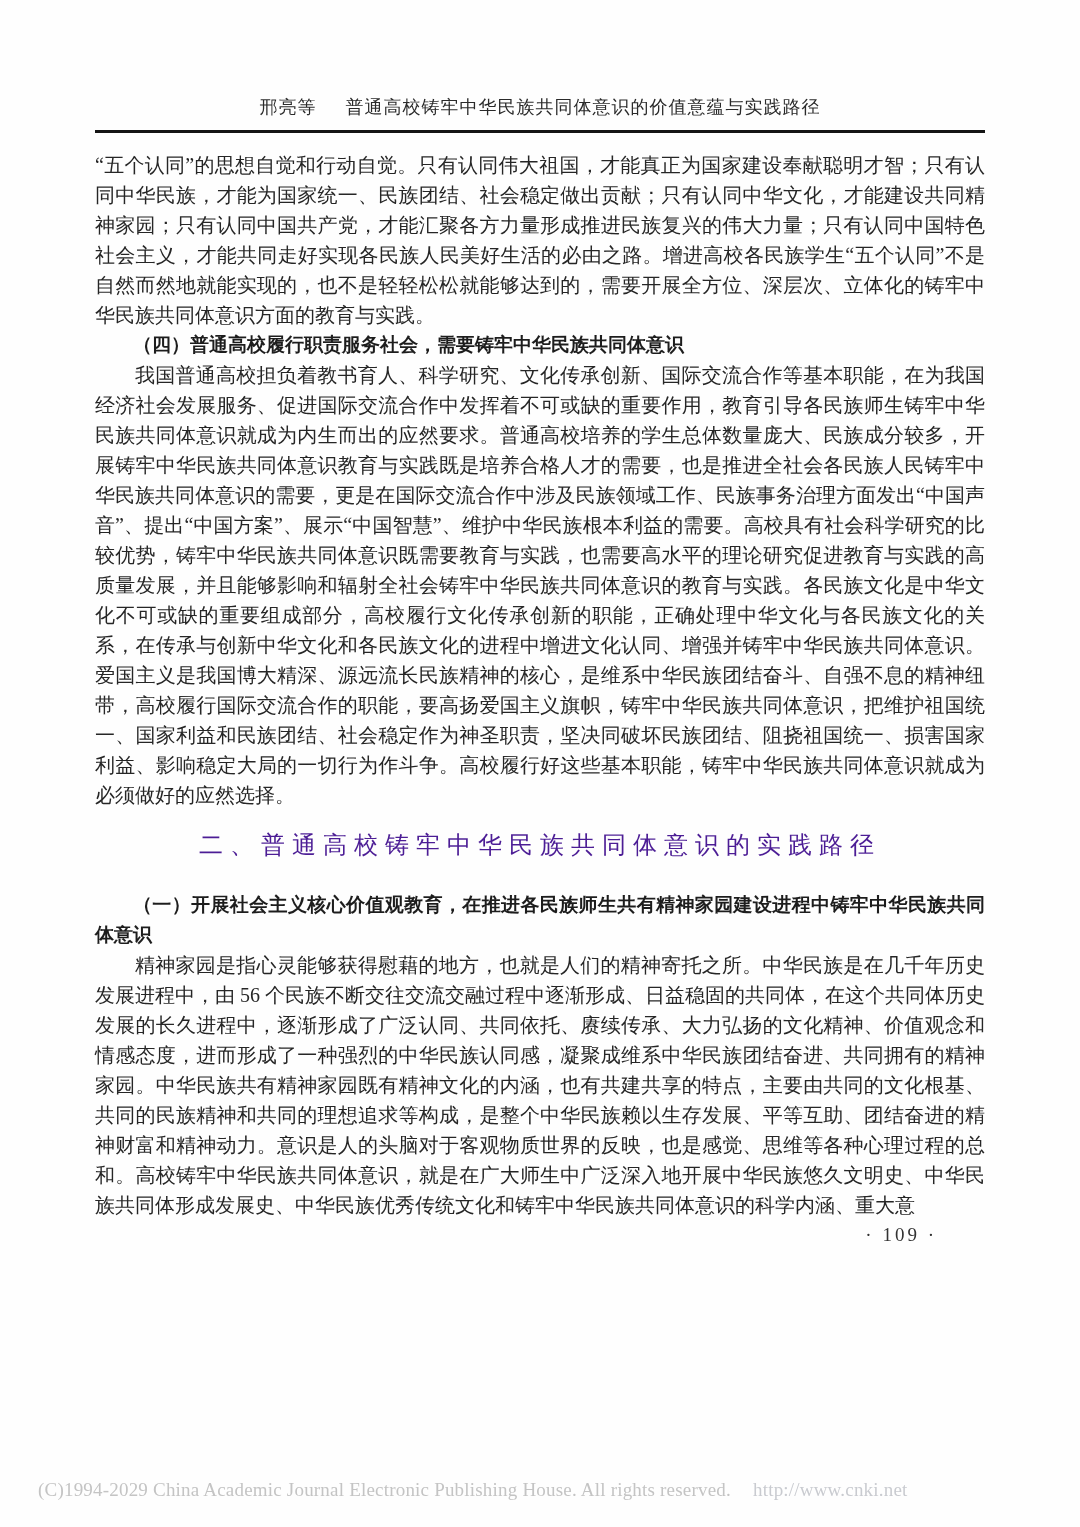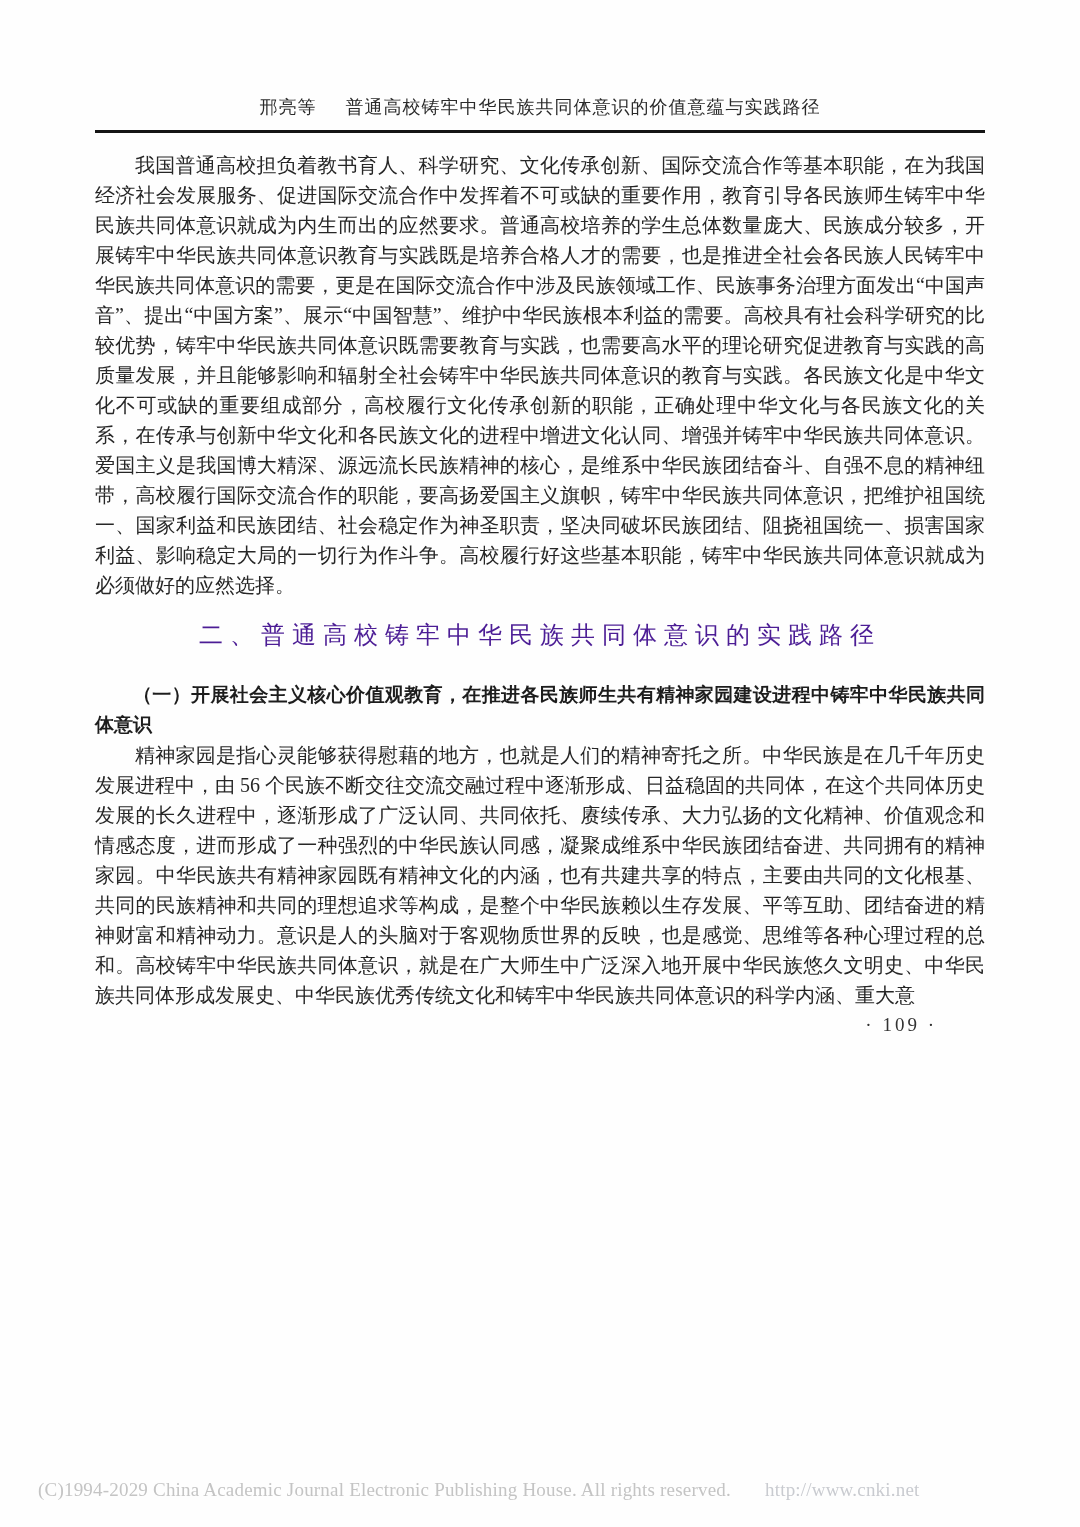--- a/index.html
+++ b/index.html
@@ -83,34 +83,36 @@
     left: 38px;
     bottom: 26px;
     font-size: 19px;
     color: #c4c4c4;
     letter-spacing: 0.2px;
     white-space: nowrap;
   }
   .scan-footer a {
     color: #c9cbd0;
     text-decoration: none;
-    margin-left: 34px;
+    margin-left: 22px;
   }
 </style>
 </head>
 <body>
 
 <div class="page">
 
   <div class="running-head">
     <span class="author">邢亮等</span><span class="title">普通高校铸牢中华民族共同体意识的价值意蕴与实践路径</span>
   </div>
   <div class="head-rule"></div>
 
   <div class="body-col">
+    <p class="para no-indent">“五个认同”的思想自觉和行动自觉。只有认同伟大祖国，才能真正为国家建设奉献聪明才智；只有认同中华民族，才能为国家统一、民族团结、社会稳定做出贡献；只有认同中华文化，才能建设共同精神家园；只有认同中国共产党，才能汇聚各方力量形成推进民族复兴的伟大力量；只有认同中国特色社会主义，才能共同走好实现各民族人民美好生活的必由之路。增进高校各民族学生“五个认同”不是自然而然地就能实现的，也不是轻轻松松就能够达到的，需要开展全方位、深层次、立体化的铸牢中华民族共同体意识方面的教育与实践。</p>
+    <p class="subhead">（四）普通高校履行职责服务社会，需要铸牢中华民族共同体意识</p>
     <p class="para">我国普通高校担负着教书育人、科学研究、文化传承创新、国际交流合作等基本职能，在为我国经济社会发展服务、促进国际交流合作中发挥着不可或缺的重要作用，教育引导各民族师生铸牢中华民族共同体意识就成为内生而出的应然要求。普通高校培养的学生总体数量庞大、民族成分较多，开展铸牢中华民族共同体意识教育与实践既是培养合格人才的需要，也是推进全社会各民族人民铸牢中华民族共同体意识的需要，更是在国际交流合作中涉及民族领域工作、民族事务治理方面发出“中国声音”、提出“中国方案”、展示“中国智慧”、维护中华民族根本利益的需要。高校具有社会科学研究的比较优势，铸牢中华民族共同体意识既需要教育与实践，也需要高水平的理论研究促进教育与实践的高质量发展，并且能够影响和辐射全社会铸牢中华民族共同体意识的教育与实践。各民族文化是中华文化不可或缺的重要组成部分，高校履行文化传承创新的职能，正确处理中华文化与各民族文化的关系，在传承与创新中华文化和各民族文化的进程中增进文化认同、增强并铸牢中华民族共同体意识。爱国主义是我国博大精深、源远流长民族精神的核心，是维系中华民族团结奋斗、自强不息的精神纽带，高校履行国际交流合作的职能，要高扬爱国主义旗帜，铸牢中华民族共同体意识，把维护祖国统一、国家利益和民族团结、社会稳定作为神圣职责，坚决同破坏民族团结、阻挠祖国统一、损害国家利益、影响稳定大局的一切行为作斗争。高校履行好这些基本职能，铸牢中华民族共同体意识就成为必须做好的应然选择。</p>
     <h2 class="section-title">二、普通高校铸牢中华民族共同体意识的实践路径</h2>
     <p class="subhead">（一）开展社会主义核心价值观教育，在推进各民族师生共有精神家园建设进程中铸牢中华民族共同体意识</p>
     <p class="para">精神家园是指心灵能够获得慰藉的地方，也就是人们的精神寄托之所。中华民族是在几千年历史发展进程中，由 56 个民族不断交往交流交融过程中逐渐形成、日益稳固的共同体，在这个共同体历史发展的长久进程中，逐渐形成了广泛认同、共同依托、赓续传承、大力弘扬的文化精神、价值观念和情感态度，进而形成了一种强烈的中华民族认同感，凝聚成维系中华民族团结奋进、共同拥有的精神家园。中华民族共有精神家园既有精神文化的内涵，也有共建共享的特点，主要由共同的文化根基、共同的民族精神和共同的理想追求等构成，是整个中华民族赖以生存发展、平等互助、团结奋进的精神财富和精神动力。意识是人的头脑对于客观物质世界的反映，也是感觉、思维等各种心理过程的总和。高校铸牢中华民族共同体意识，就是在广大师生中广泛深入地开展中华民族悠久文明史、中华民族共同体形成发展史、中华民族优秀传统文化和铸牢中华民族共同体意识的科学内涵、重大意</p>
     <div class="page-number">· 109 ·</div>
   </div>
 
   <div class="scan-footer">
     <span>(C)1994-2029 China Academic Journal Electronic Publishing House. All rights reserved.</span><a href="#">http://www.cnki.net</a>
   </div>

